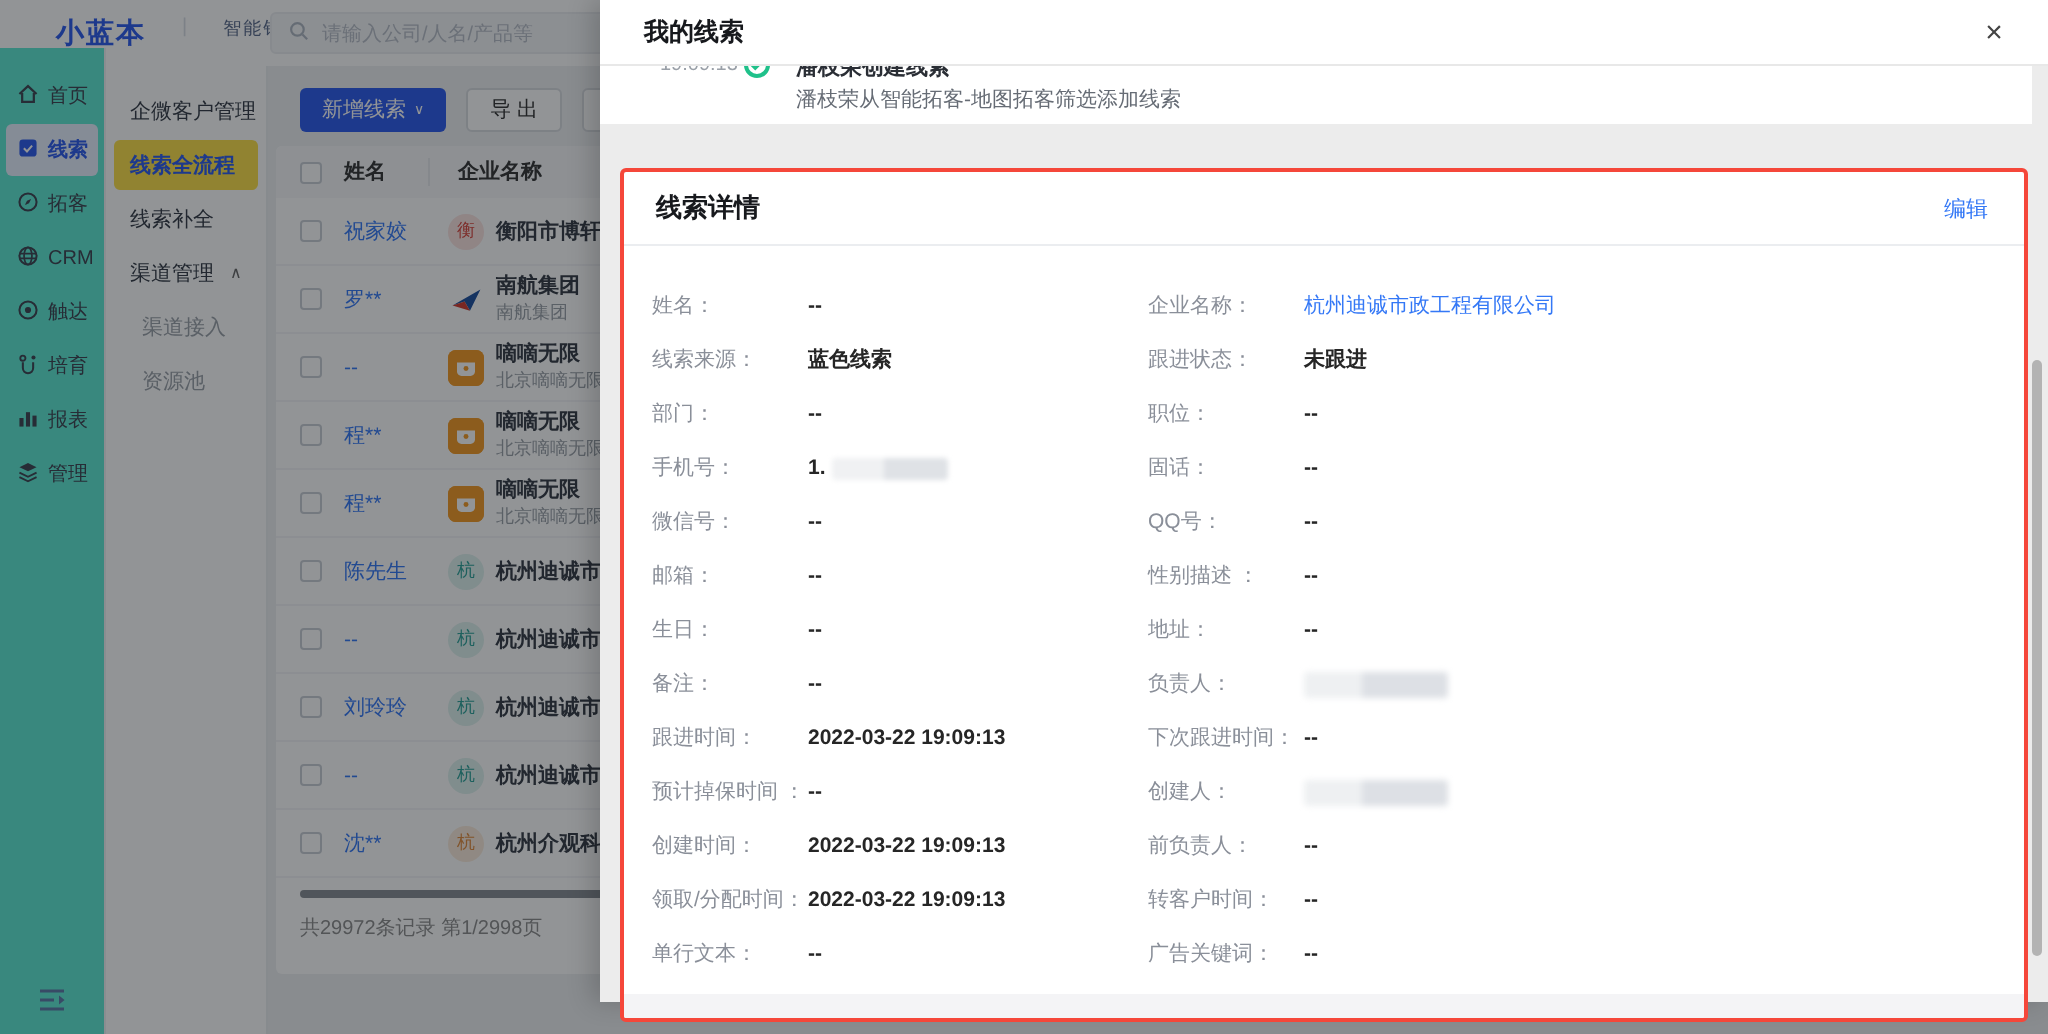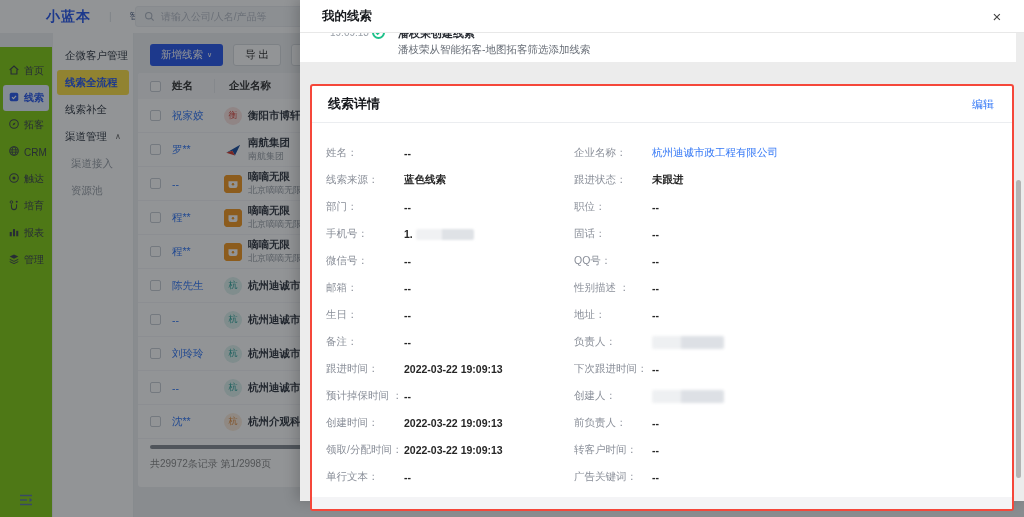--- a/index.html
+++ b/index.html
@@ -2,30 +2,30 @@
 <html><head>
 <meta charset="utf-8">
 <style>
   * { margin:0; padding:0; box-sizing:border-box; }
   html,body { width:1024px; height:517px; overflow:hidden; }
   body { font-family:"Liberation Sans","DejaVu Sans",sans-serif; background:#f0f2f5; }
   .app { position:relative; width:1024px; height:517px; overflow:hidden; background:#eef0f3; }
 
   
   .topbar { position:absolute; top:0; left:0; right:0; height:33px; background:#fff; display:flex; align-items:center; z-index:1; }
-  .logo-wrap { display:flex; align-items:center; gap:18px; padding-left:28px; flex:0 0 auto;margin-left:18px; }
+  .logo-wrap { display:flex; align-items:flex-start; gap:18px; padding-left:28px; flex:0 0 auto; }
   .logo { font-size:14px; font-weight:bold; color:#2b5aed; letter-spacing:1px; }
   .logo-divider { color:#d8dce3; font-size:10px; }
   .logo-suffix { font-size:9px; color:#5a6b8c; letter-spacing:1px; }
   .search-box { position:absolute; left:135px; top:6px; width:175px; height:21px; background:#f5f6f8; border:1px solid #ebedf0; border-radius:3px; display:flex; align-items:center; gap:6px; padding:0 8px; }
   .search-box .ph { font-size:10px; color:#b8bec8; white-space:nowrap; }
   .search-box svg { width:11px; height:11px; flex:0 0 auto; }
 
   
-  .iconrail { position:absolute; top:47px; left:0; bottom:0; width:53px; background:#84cc16; border-right:1px solid #f1f2f4; padding-top:10px; z-index:1; }
+  .iconrail { position:absolute; top:24px; left:0; bottom:0; width:53px; background:#5eead4; border-right:1px solid #f1f2f4; padding-top:10px; z-index:1; }
   .nav-item { height:26px; margin:1px 3px; display:flex; align-items:center; gap:4px; padding-left:5px; border-radius:3px; color:#3c4350; font-size:10px; cursor:pointer; white-space:nowrap; }
   .nav-item svg { width:12px; height:12px; flex:0 0 auto; }
   .nav-item.active { background:#e7f0ff; color:#2b5aed; font-weight:bold; }
   .collapse-btn { position:absolute; bottom:10px; left:18px; width:16px; height:14px; cursor:pointer; }
 
   
   .submenu { position:absolute; top:33px; left:53px; bottom:0; width:81px; background:#fff; border-right:1px solid #eceef1; padding-top:8px; z-index:1; }
   .submenu-title { font-size:12px; font-weight:bold; color:#1f2329; padding:6px 0 10px 12px; }
   .submenu-item { height:25px; margin:2px 4px; display:flex; align-items:center; padding-left:8px; border-radius:3px; font-size:10.5px; color:#333a45; cursor:pointer; white-space:nowrap; }
   .submenu-item.active { background:#fde047; color:#2b5aed; font-weight:bold; }

